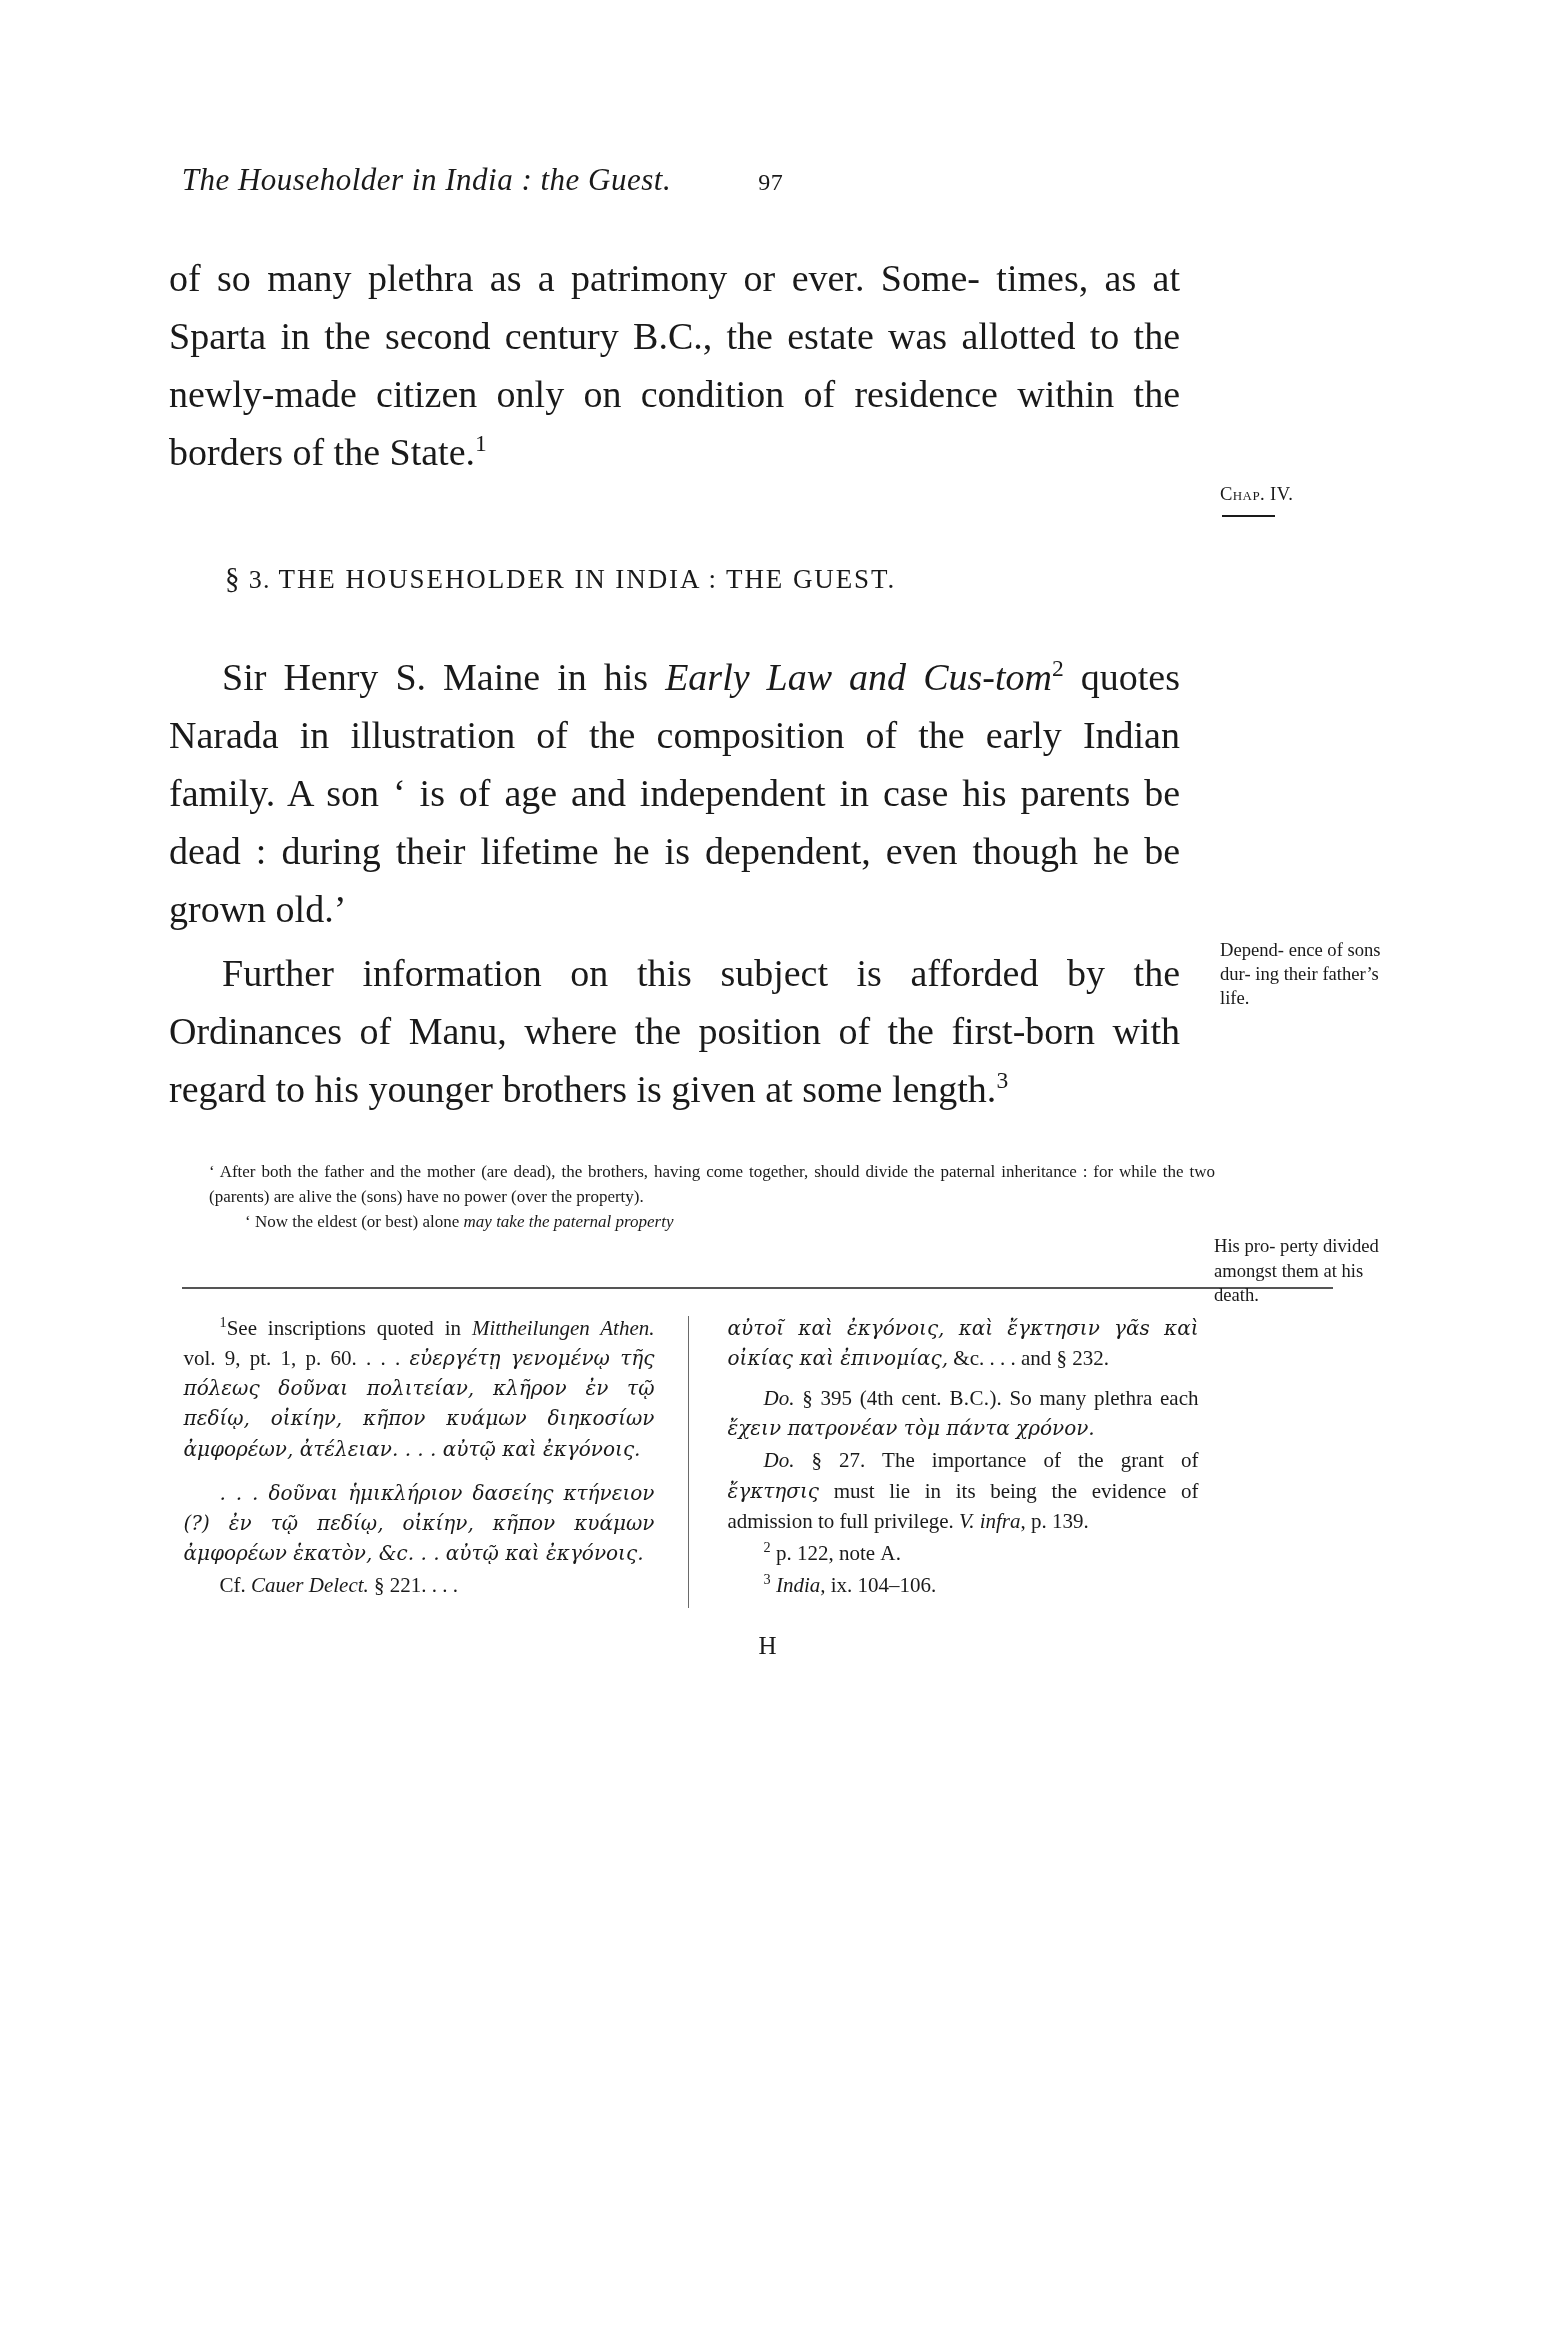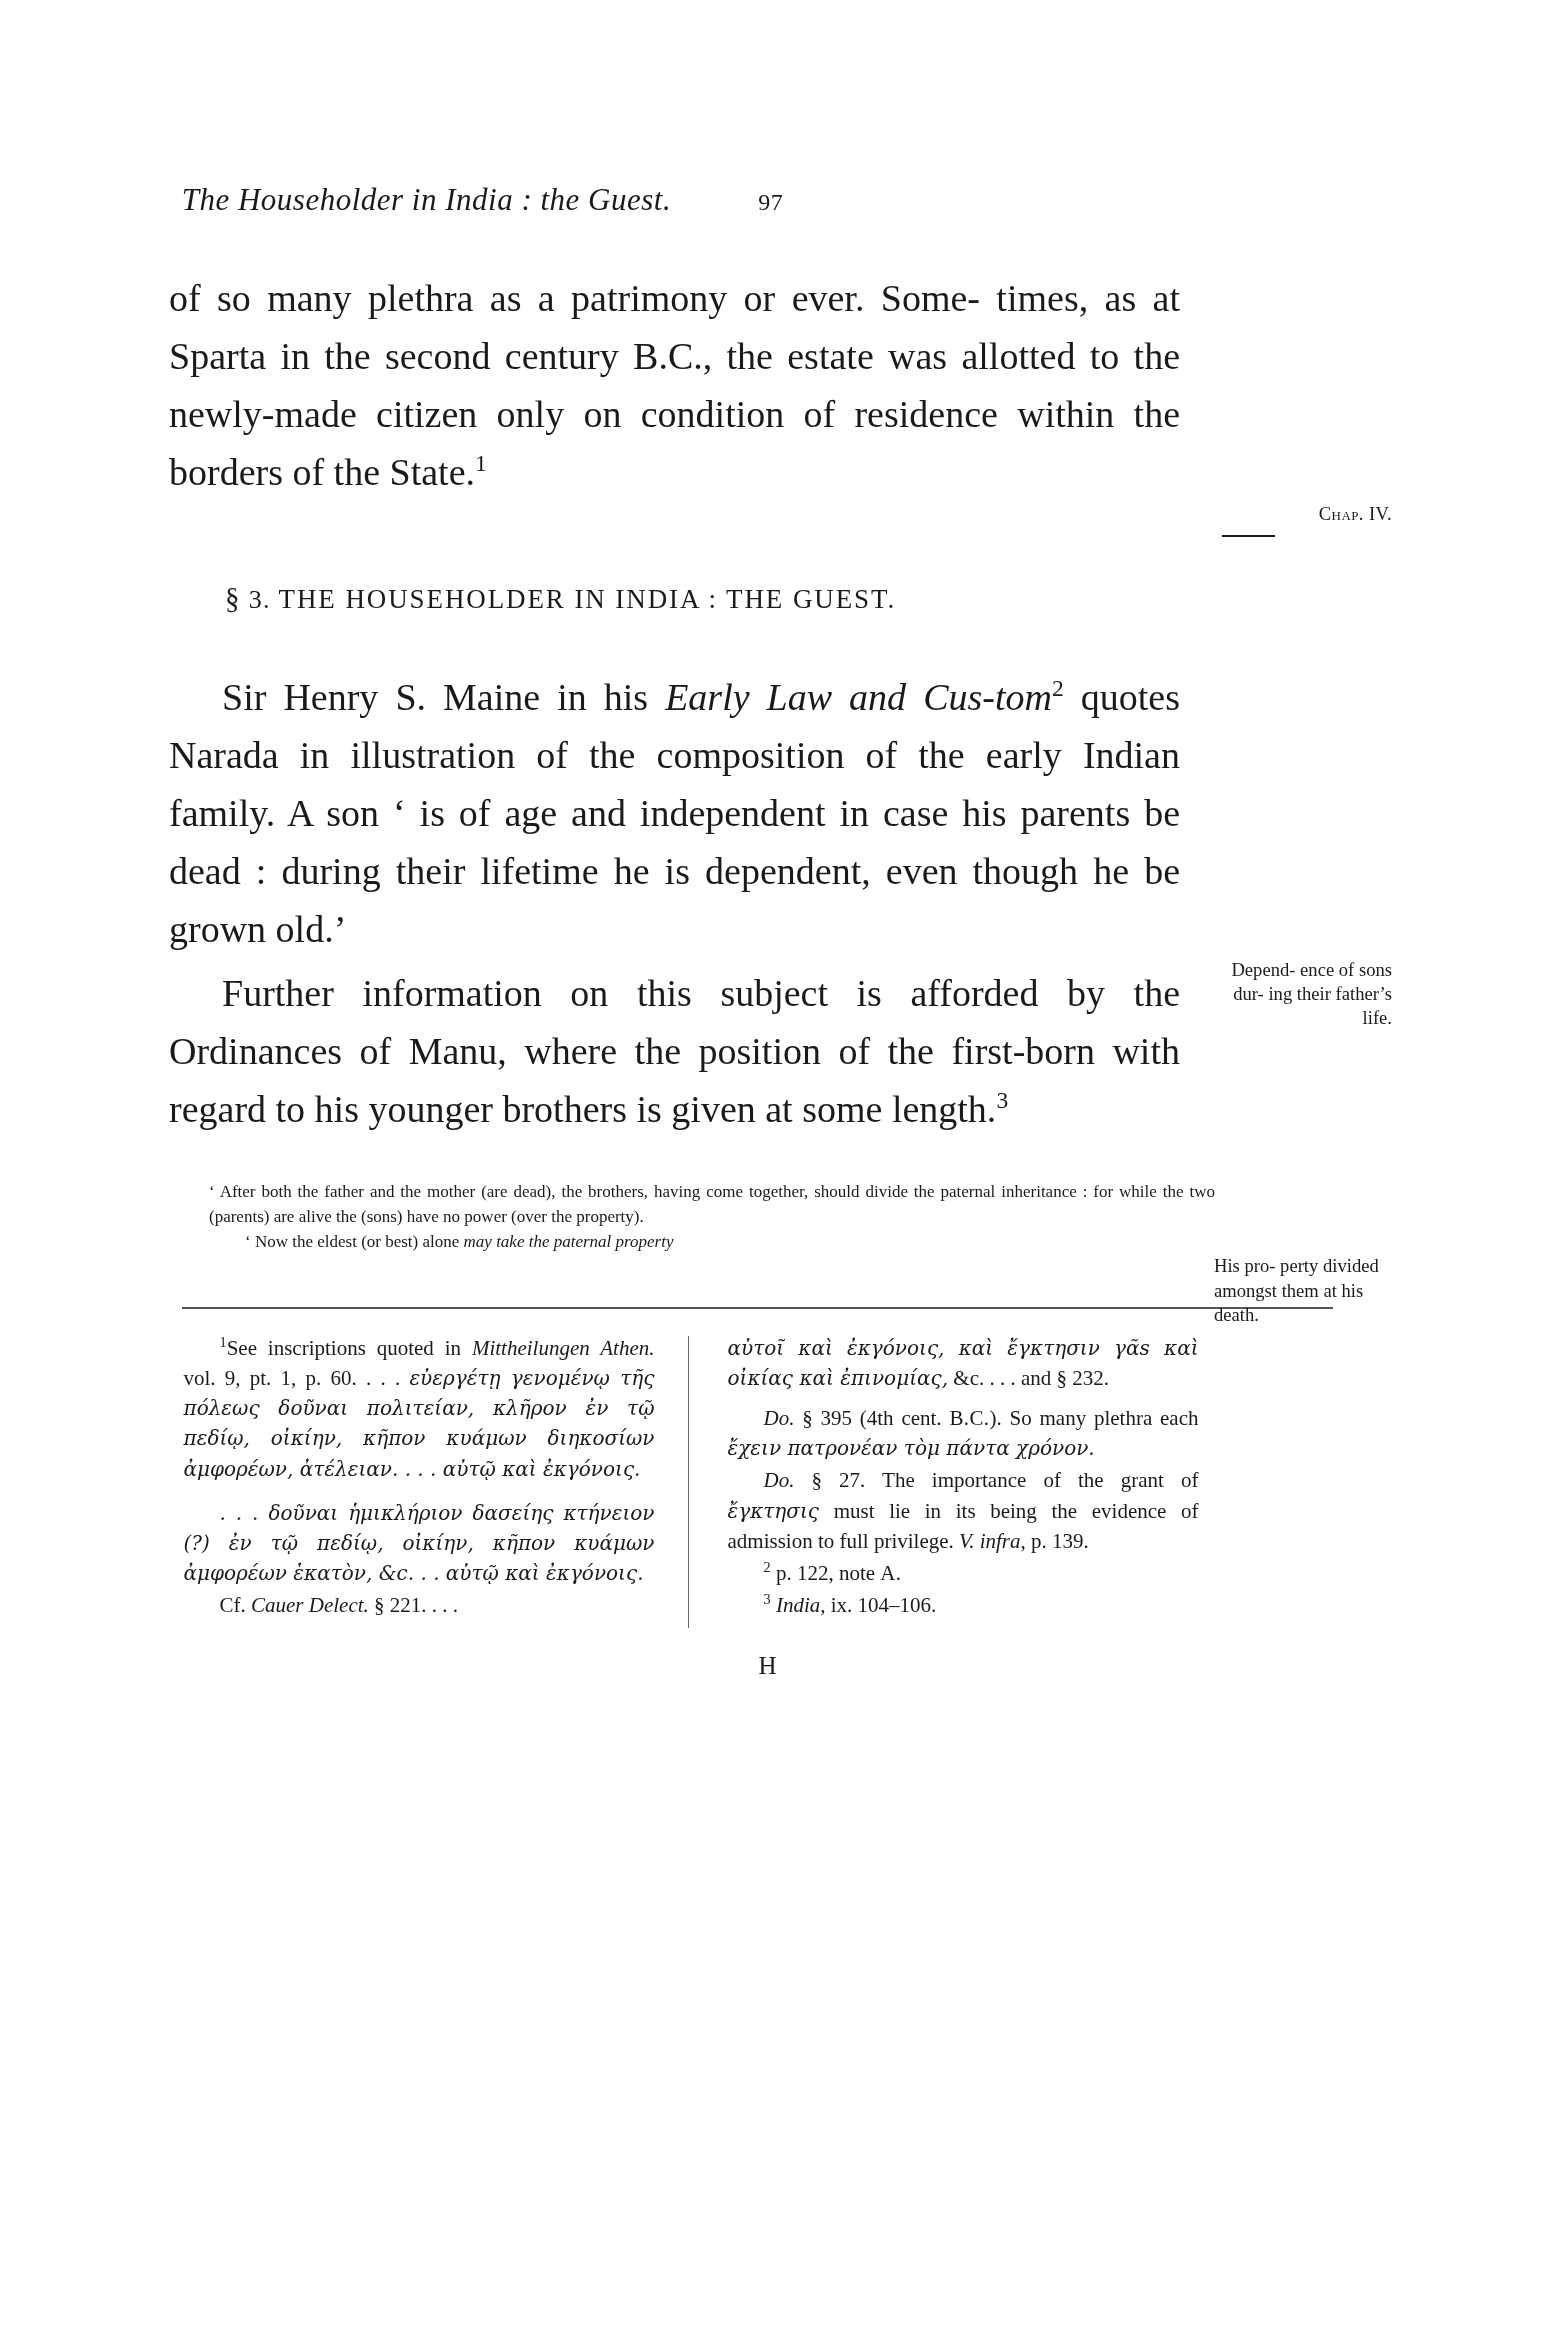--- a/index.html
+++ b/index.html
@@ -17,21 +17,21 @@
   }
   .page {
     position: absolute;
     left: 0; top: 0;
     width: 1561px;
     height: 2342px;
   }
   .content {
     position: absolute;
     left: 169px;
-    top: 182px;
+    top: 162px;
     width: 1223px;
   }
 
   
   .runhead {
     display: flex;
     align-items: baseline;
     justify-content: flex-start;
     font-size: 31px;
     font-style: italic;
@@ -60,21 +60,21 @@
   }
   .maincol p {
     margin: 0;
   }
   .sidecol {
     position: absolute;
     right: 0;
     width: 172px;
     font-size: 18.6px;
     line-height: 1.30;
-    text-align: right;
+    text-align: left;
   }
   .chap-note {
     letter-spacing: 0.3px;
   }
   .chap-rule {
     width: 53px;
     height: 2.7px;
     background: #1a1a1a;
     margin-top: 9px;
     margin-left: 1.8px;

